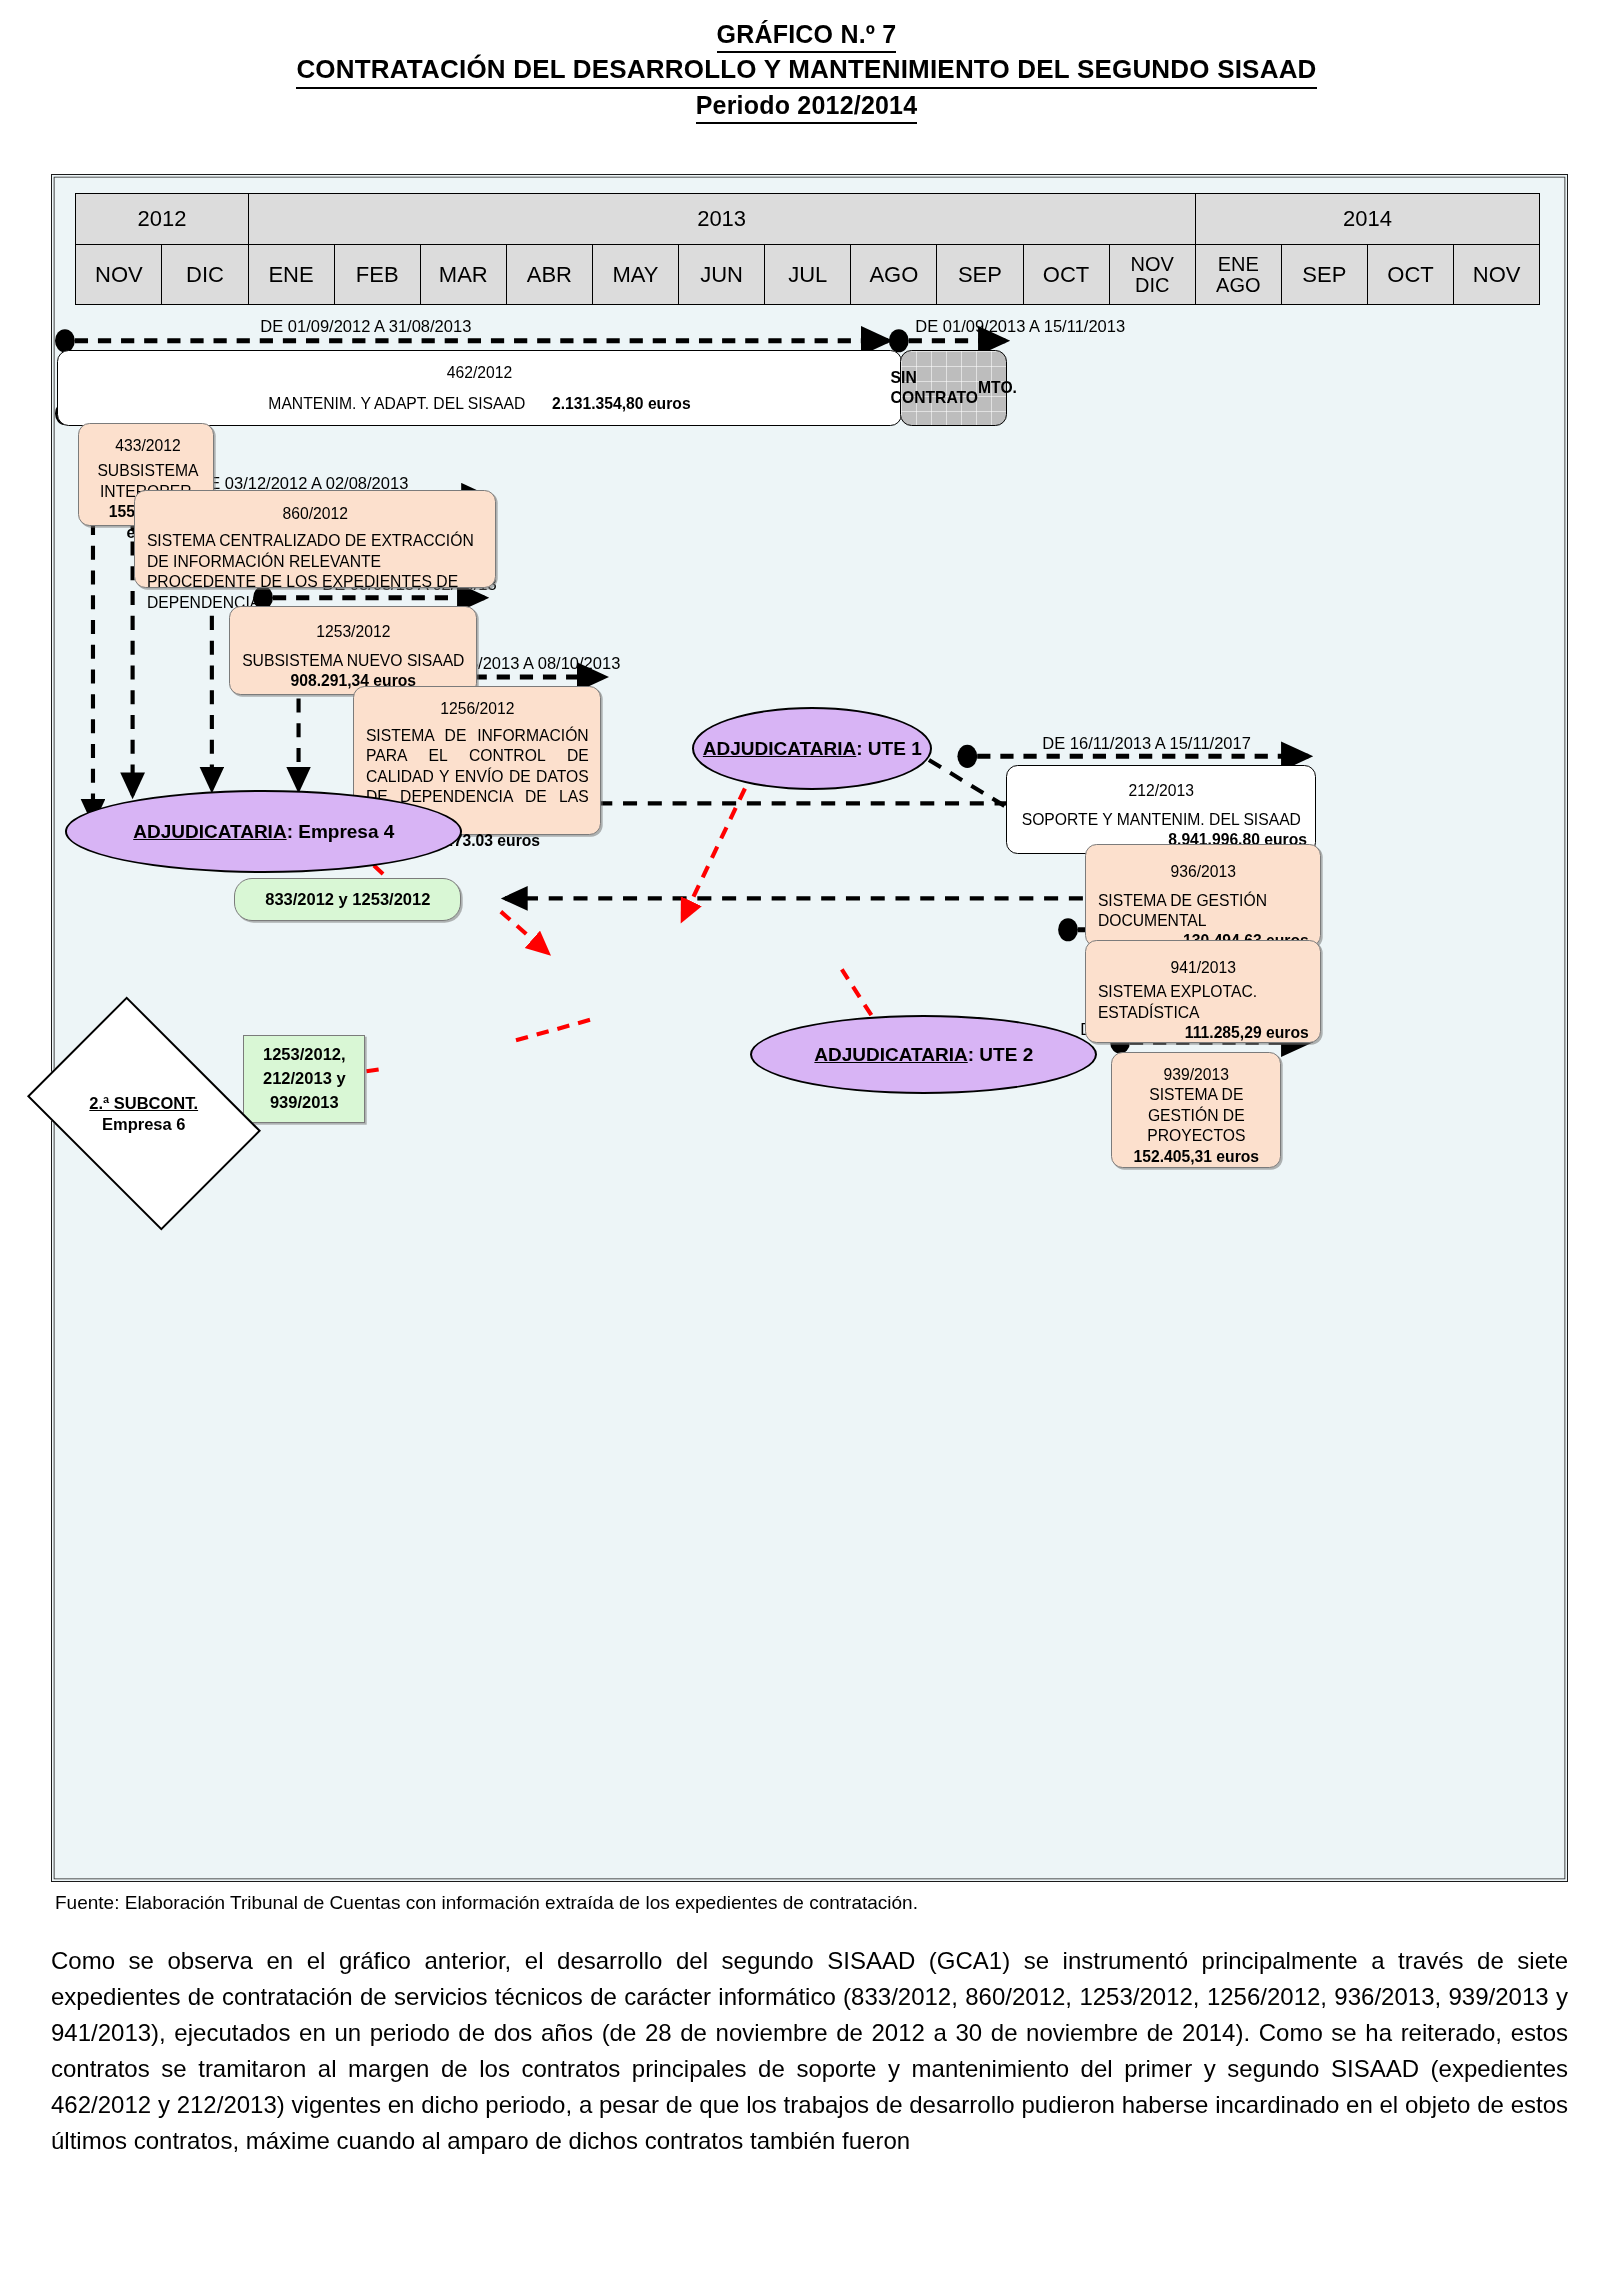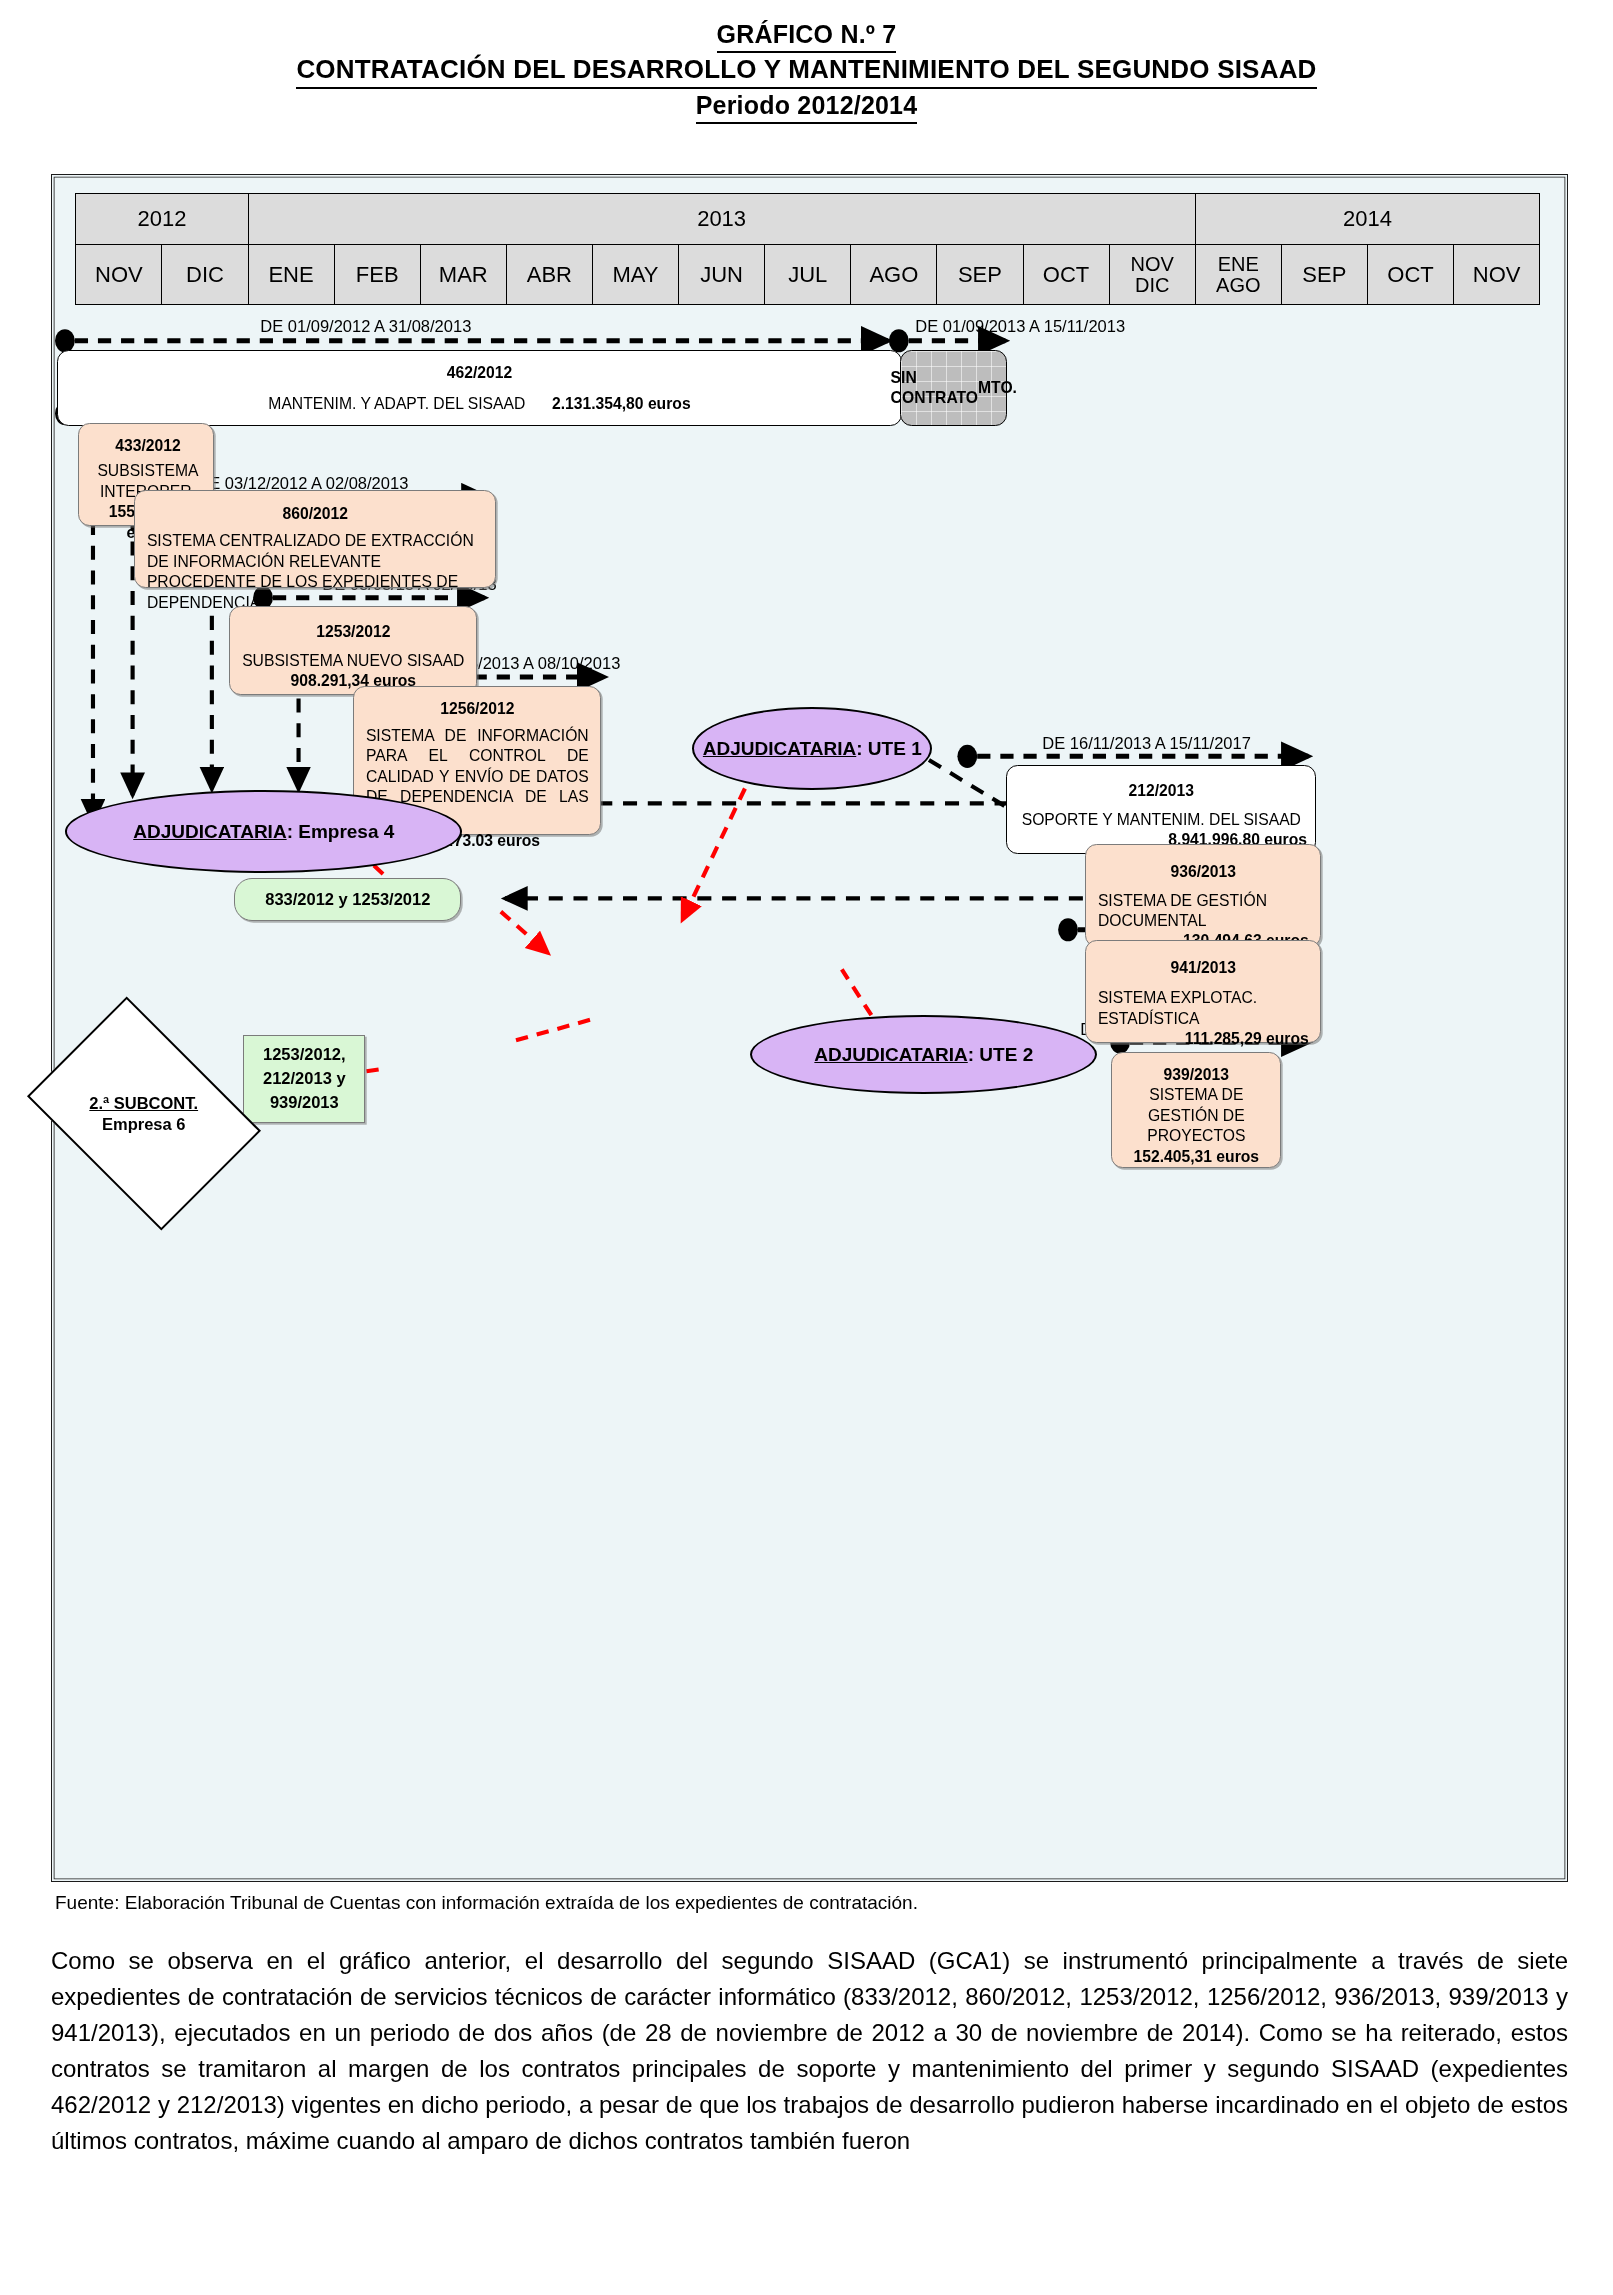--- a/index.html
+++ b/index.html
@@ -62,21 +62,21 @@
   .rbox.white { background:#ffffff; border:1.7px solid #000; box-shadow:none; }
   .rbox.gray {
     background: #bdbdbd;
     border: 1.7px solid #000;
     background-image:
       linear-gradient(to right, rgba(255,255,255,.55) 0.8px, transparent 0.8px),
       linear-gradient(to bottom, rgba(255,255,255,.55) 0.8px, transparent 0.8px);
     background-size: 15px 15px;
     box-shadow:none;
   }
-  .rbox .code { font-weight: bold; text-align:center; }
+  .rbox .code { font-weight: normal; text-align:center; }
   .rbox .desc { }
   .rbox .amt  { font-weight: bold; }
 
   .lbl {
     position:absolute;
     font-size: 16.5px;
     white-space: nowrap;
   }
 
   .green {
@@ -343,21 +343,21 @@
 
       <div class="rbox" style="left:1030px; top:666px; width:236px; height:103px; padding:16.5px 11.6px 0 11.6px;">
         <div class="code">936/2013</div>
         <div class="desc" style="white-space:pre-line; margin-top:8.3px;">SISTEMA DE GESTIÓN
 DOCUMENTAL</div>
         <div class="amt" style="text-align:right;">130.494,63 euros</div>
       </div>
 
       <div class="rbox" style="left:1030px; top:762px; width:236px; height:103px; padding:16.5px 11.6px 0 11.6px;">
         <div class="code">941/2013</div>
-        <div class="desc" style="white-space:pre-line; margin-top:10px;">SISTEMA EXPLOTAC.
+        <div class="desc" style="white-space:pre-line; margin-top:4px;">SISTEMA EXPLOTAC.
 ESTADÍSTICA</div>
         <div class="amt" style="text-align:right;">111.285,29 euros</div>
       </div>
 
       <div class="rbox" style="left:1056px; top:874px; width:170px; height:116px; padding:11.6px 8.3px 0 8.3px; text-align:center;">
         <div class="code">939/2013</div>
         <div class="desc" style="white-space:pre-line;">SISTEMA DE
 GESTIÓN DE
 PROYECTOS</div>
         <div class="amt">152.405,31 euros</div>

